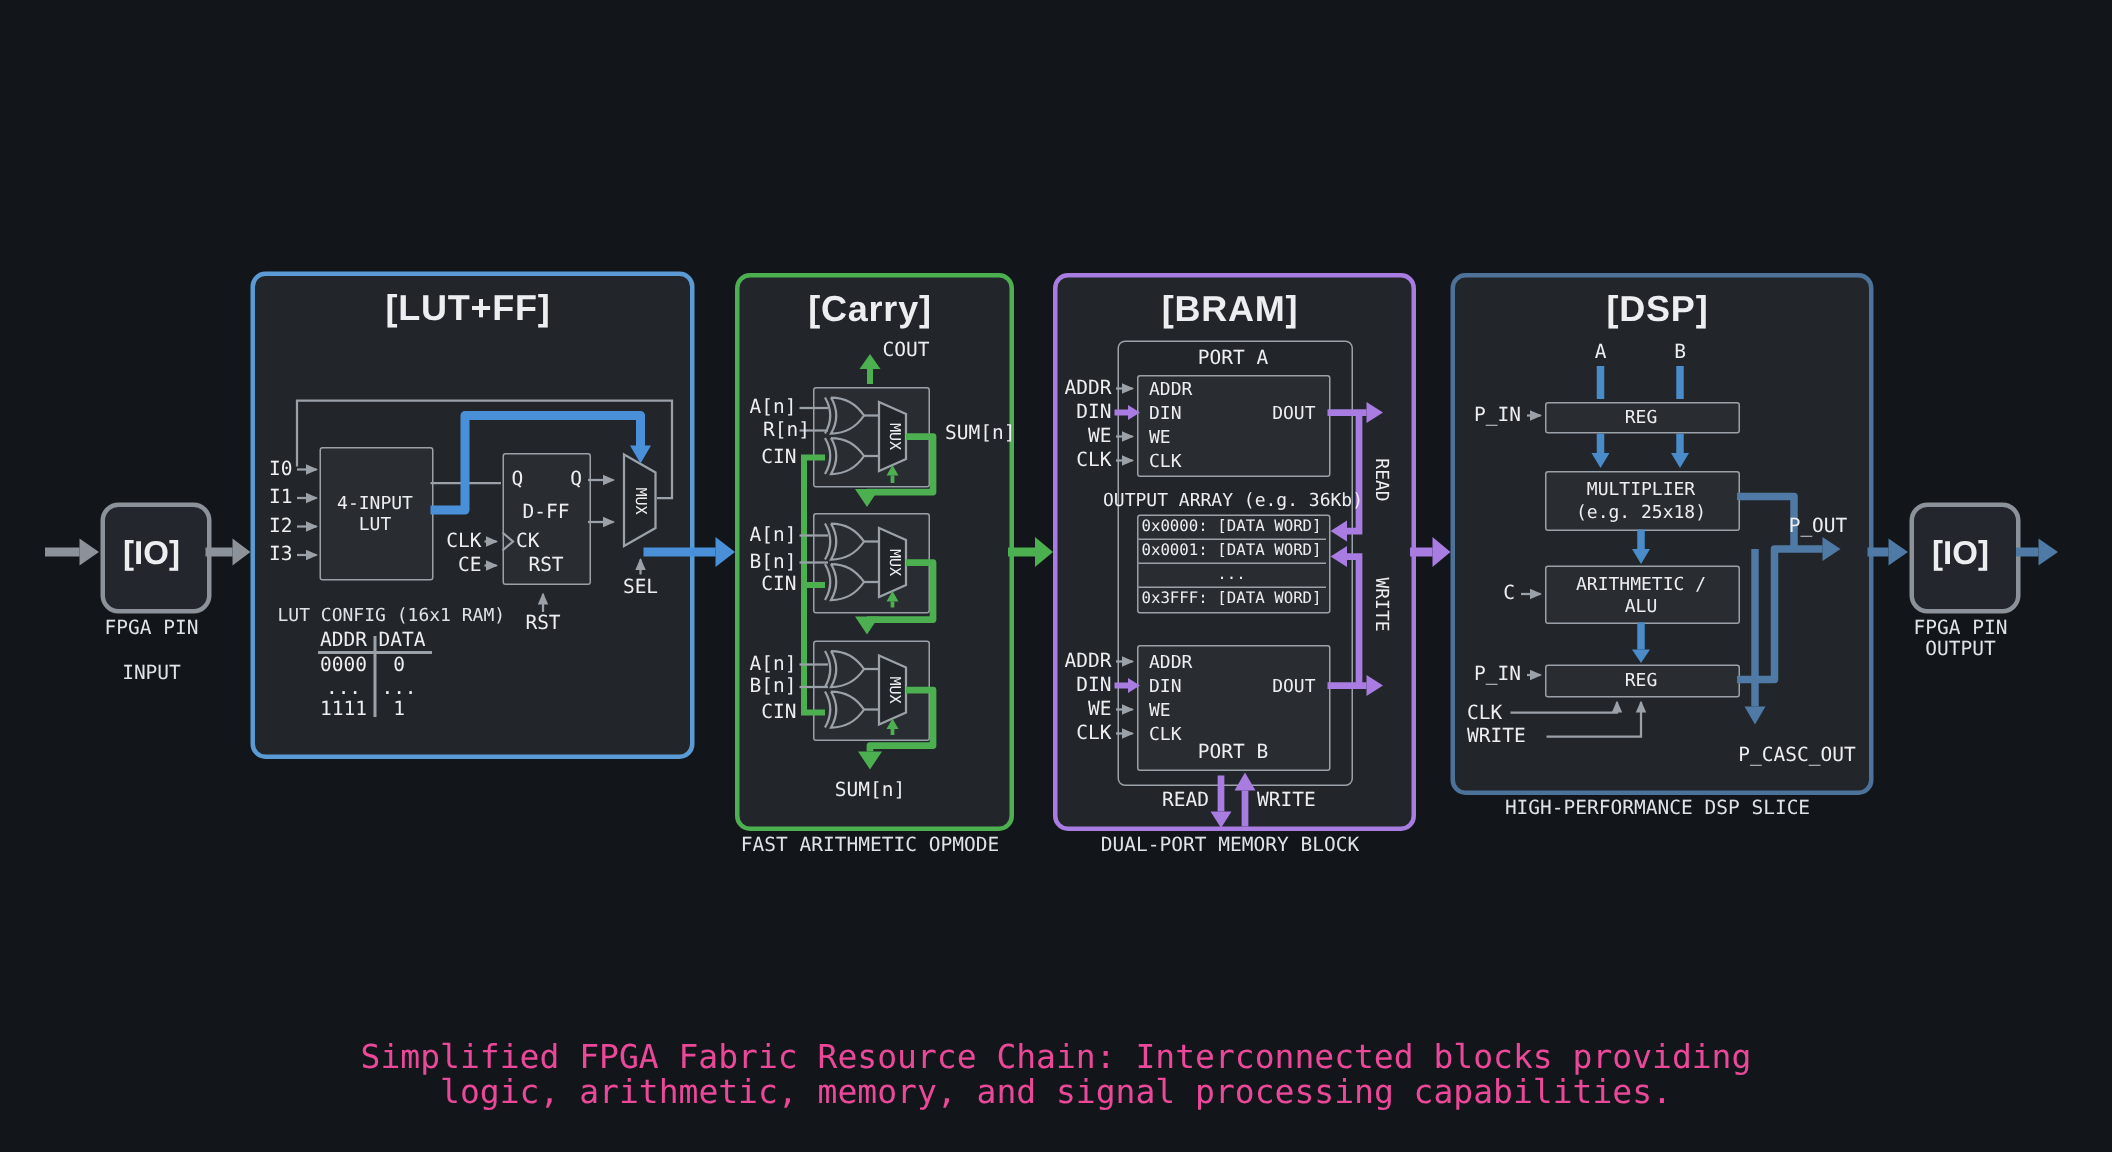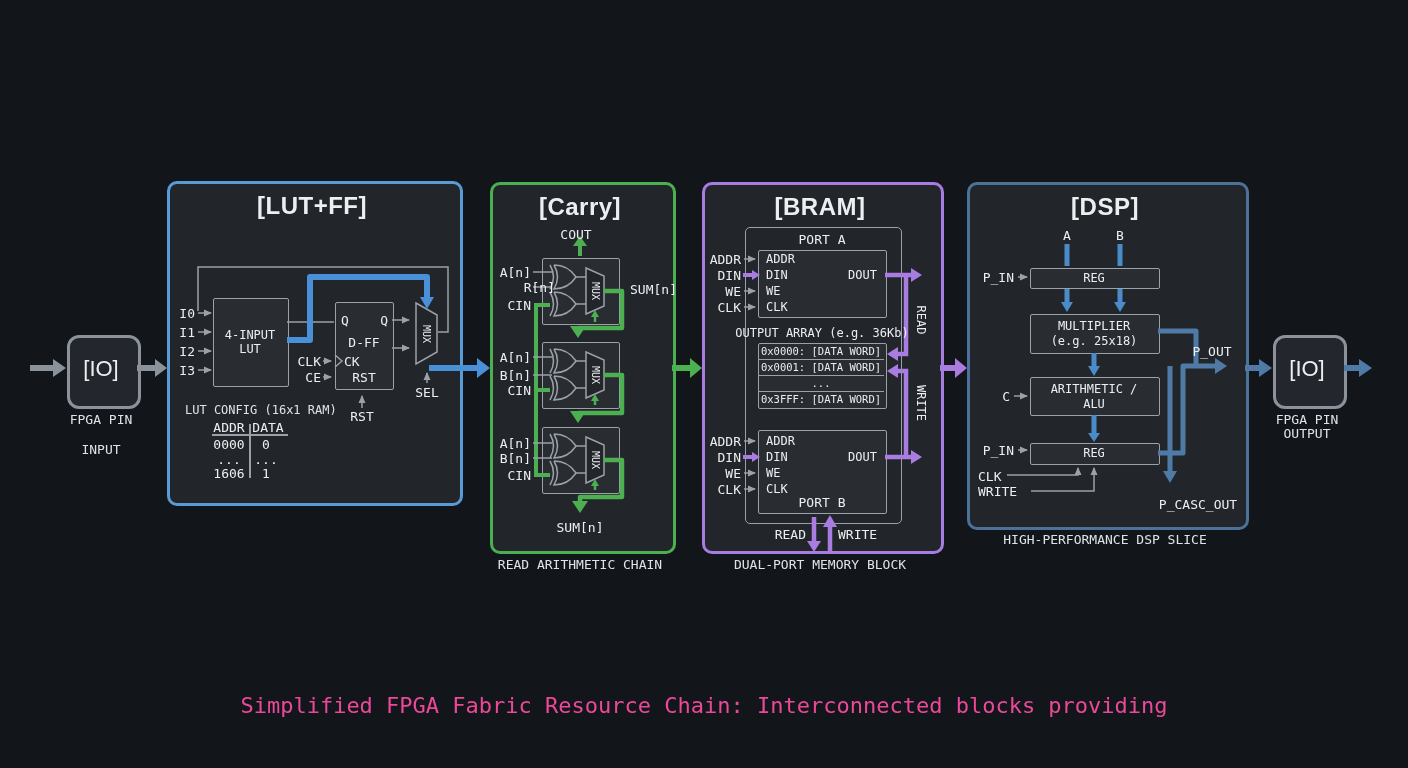--- a/index.html
+++ b/index.html
@@ -15,21 +15,21 @@
   .noBg{background:none;border-radius:5px;}
   .hline,.vline{position:absolute;background:var(--line);z-index:1;}
   svg.wires{position:absolute;left:0;top:0;z-index:2;pointer-events:none;}
   .t{position:absolute;font-family:"DejaVu Sans Mono",monospace;color:var(--text);white-space:pre;z-index:4;line-height:1;}
   .c{transform:translate(-50%,-50%);text-align:right;}
   .r{transform:translate(-100%,-50%);text-align:right;}
   .l{transform:translate(0,-50%);}
   .rot{transform:translate(-50%,-50%) rotate(90deg);}
   .s10{font-size:10px;}.s11{font-size:10.5px;}.s12{font-size:12px;}.s13{font-size:13px;}
   .ttl{font-family:"Liberation Sans",sans-serif;font-weight:bold;font-size:24px;letter-spacing:.5px;}
-  .iot{font-family:"Liberation Sans",sans-serif;font-weight:normal;font-size:22px;}
+  .iot{font-family:"Liberation Sans",sans-serif;font-weight:bold;font-size:22px;}
   .cap{color:#dfe3e7;}
   .foot{font-size:22px;color:#ec4899;}
   svg .th{stroke:var(--line);stroke-width:1.5;fill:none;}
 </style>
 </head>
 <body>
 
 <div class="stage">
 
   <div class="iobox" style="left:67px;top:335px;width:68px;height:68px"></div>
@@ -230,40 +230,40 @@
   <div class="t c s13" style="left:362px;top:416px">RST</div>
   <div class="t rot s10" style="left:426px;top:334px">MUX</div>
   <div class="t c s13" style="left:427px;top:392px">SEL</div>
   <div class="t l s12 cap" style="left:185px;top:410px">LUT CONFIG (16x1 RAM)</div>
   <div class="t c s13" style="left:229px;top:427px">ADDR</div>
   <div class="t c s13" style="left:268px;top:427px">DATA</div>
   <div class="t c s13" style="left:229px;top:444px">0000</div>
   <div class="t c s13" style="left:266px;top:444px">0</div>
   <div class="t c s13" style="left:229px;top:459px">...</div>
   <div class="t c s13" style="left:266px;top:459px">...</div>
-  <div class="t c s13" style="left:229px;top:473px">1606</div>
+  <div class="t c s13" style="left:229px;top:473px">1111</div>
   <div class="t c s13" style="left:266px;top:473px">1</div>
 
   <div class="t c ttl" style="left:580px;top:207px">[Carry]</div>
-  <div class="t c s13" style="left:576px;top:234px">COUT</div>
+  <div class="t c s13" style="left:604px;top:234px">COUT</div>
   <div class="t r s13" style="left:531px;top:272px">A[n]</div>
-  <div class="t r s13" style="left:555px;top:287px">R[n]</div>
+  <div class="t r s13" style="left:540px;top:287px">R[n]</div>
   <div class="t r s13" style="left:531px;top:305px">CIN</div>
   <div class="t r s13" style="left:531px;top:357px">A[n]</div>
   <div class="t r s13" style="left:531px;top:375px">B[n]</div>
   <div class="t r s13" style="left:531px;top:390px">CIN</div>
   <div class="t r s13" style="left:531px;top:443px">A[n]</div>
   <div class="t r s13" style="left:531px;top:458px">B[n]</div>
   <div class="t r s13" style="left:531px;top:475px">CIN</div>
   <div class="t rot s10" style="left:595px;top:291px">MUX</div>
   <div class="t rot s10" style="left:595px;top:375px">MUX</div>
   <div class="t rot s10" style="left:595px;top:460px">MUX</div>
   <div class="t l s13" style="left:630px;top:289px">SUM[n]</div>
   <div class="t c s13" style="left:580px;top:527px">SUM[n]</div>
-  <div class="t c s13 cap" style="left:580px;top:564px">READ ARITHMETIC CHAIN</div>
+  <div class="t c s13 cap" style="left:580px;top:564px">FAST ARITHMETIC OPMODE</div>
 
   <div class="t c ttl" style="left:820px;top:207px">[BRAM]</div>
   <div class="t c s13" style="left:822px;top:239px">PORT A</div>
   <div class="t l s12" style="left:766px;top:259px">ADDR</div>
   <div class="t l s12" style="left:766px;top:275px">DIN</div>
   <div class="t l s12" style="left:766px;top:291px">WE</div>
   <div class="t l s12" style="left:766px;top:307px">CLK</div>
   <div class="t r s12" style="left:877px;top:275px">DOUT</div>
   <div class="t r s13" style="left:741px;top:259px">ADDR</div>
   <div class="t r s13" style="left:741px;top:275px">DIN</div>
@@ -302,14 +302,15 @@
   <div class="t c s12" style="left:1094px;top:404px">ALU</div>
   <div class="t r s13" style="left:1014px;top:450px">P_IN</div>
   <div class="t c s12" style="left:1094px;top:453px">REG</div>
   <div class="t l s13" style="left:978px;top:476px">CLK</div>
   <div class="t l s13" style="left:978px;top:491px">WRITE</div>
   <div class="t c s13" style="left:1212px;top:351px">P_OUT</div>
   <div class="t c s13" style="left:1198px;top:504px">P_CASC_OUT</div>
   <div class="t c s13 cap" style="left:1105px;top:539px">HIGH-PERFORMANCE DSP SLICE</div>
 
   <div class="t c foot" style="left:704px;top:706px">Simplified FPGA Fabric Resource Chain: Interconnected blocks providing</div>
+  <div class="t c foot" style="left:704px;top:729px">logic, arithmetic, memory, and signal processing capabilities.</div>
 
 </div>
 
 </body></html>

